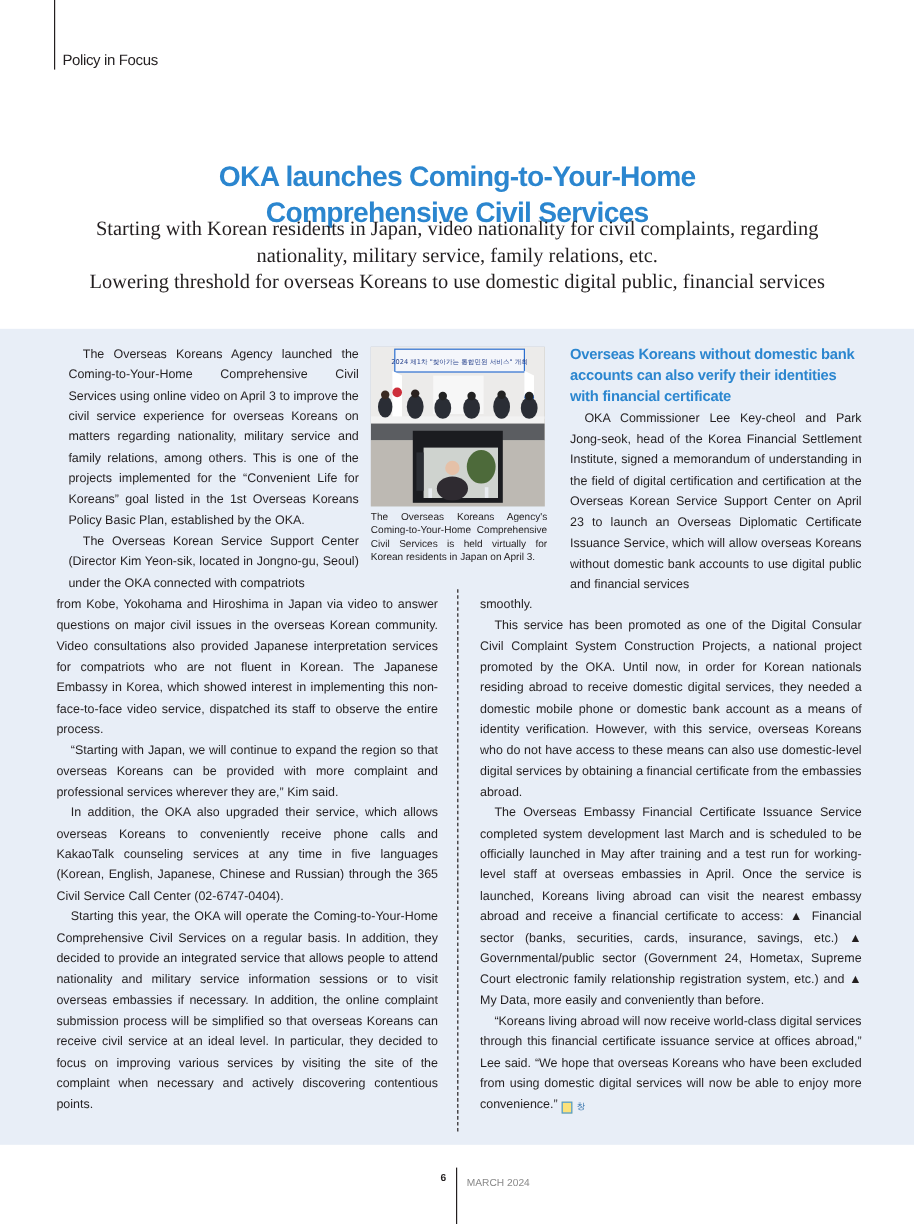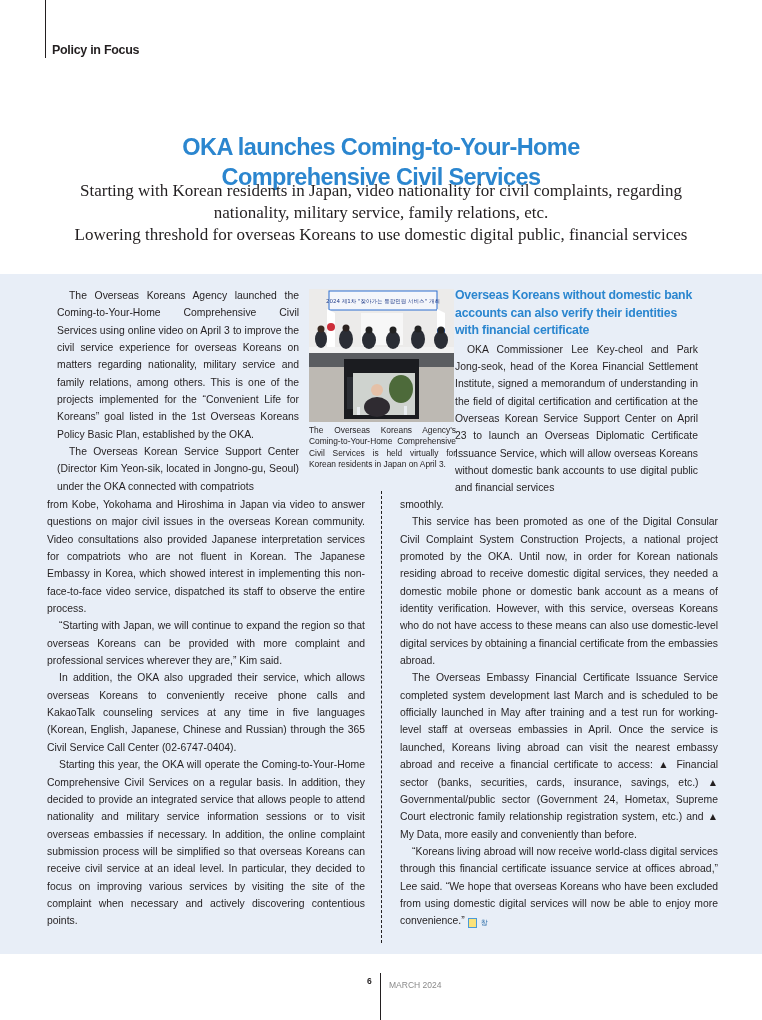--- a/index.html
+++ b/index.html
@@ -1,34 +1,34 @@
 <!DOCTYPE html>
 <html><head>
 <meta charset="utf-8">
 <style>
   * { box-sizing: border-box; margin: 0; padding: 0; }
   html, body { width: 762px; height: 1020px; background: #ffffff; overflow: hidden; }
   body { position: relative; font-family: "Liberation Sans", sans-serif; color: #231f20; }
 
   .top-rule { position: absolute; left: 45px; top: 0; width: 1px; height: 58px; background: #231f20; }
-  .section-label { position: absolute; left: 52px; top: 43px; font-size: 12.5px; font-weight: bold; letter-spacing: -0.3px; }
+  .section-label { position: absolute; left: 52px; top: 43px; font-size: 12.5px; font-weight: normal; letter-spacing: -0.3px; }
 
   .headline { position: absolute; left: 0; top: 112px; width: 762px; text-align: center;
     font-family: "Liberation Sans", sans-serif; font-weight: bold; color: #2b86cf;
     font-size: 23.5px; line-height: 30px; letter-spacing: -0.6px; margin-top: 20px; }
   .subhead { position: absolute; left: 0; top: 180px; width: 762px; text-align: center;
     font-family: "Liberation Serif", serif; font-size: 17px; line-height: 22px; color: #231f20; }
 
   .panel { position: absolute; left: 0; top: 274px; width: 762px; height: 680px; background: #e8eef7; }
 
   .col { position: absolute; font-size: 10.4px; line-height: 17.35px; color: #231f20; text-align: justify; }
   .col p { text-indent: 12px; }
   .col-left-top { left: 47px; top: 287px; width: 242px; margin-left: 10px; }
   .col-left-bottom { left: 47px; top: 496px; width: 318px; }
-  .col-right-top { left: 455px; top: 287px; width: 243px; }
+  .col-right-top { left: 475px; top: 287px; width: 243px; }
   .col-right-bottom { left: 400px; top: 496px; width: 318px; }
 
   .subheading { font-weight: bold; color: #2b86cf; font-size: 12.3px; line-height: 17.5px; text-align: left; letter-spacing: -0.2px; margin-bottom: 1px; }
 
   .photo { position: absolute; left: 309px; top: 289px; width: 145px; height: 133px; overflow: hidden; background: #b8b6b3; }
   .caption { position: absolute; left: 309px; top: 425px; width: 147px; font-size: 8.4px; line-height: 11.4px; color: #231f20; text-align: justify; }
 
   .divider { position: absolute; left: 381px; top: 491px; height: 452px; width: 0; border-left: 1.3px dashed #231f20; }
 
   .footer-rule { position: absolute; left: 380px; top: 973px; width: 1px; height: 47px; background: #231f20; }

